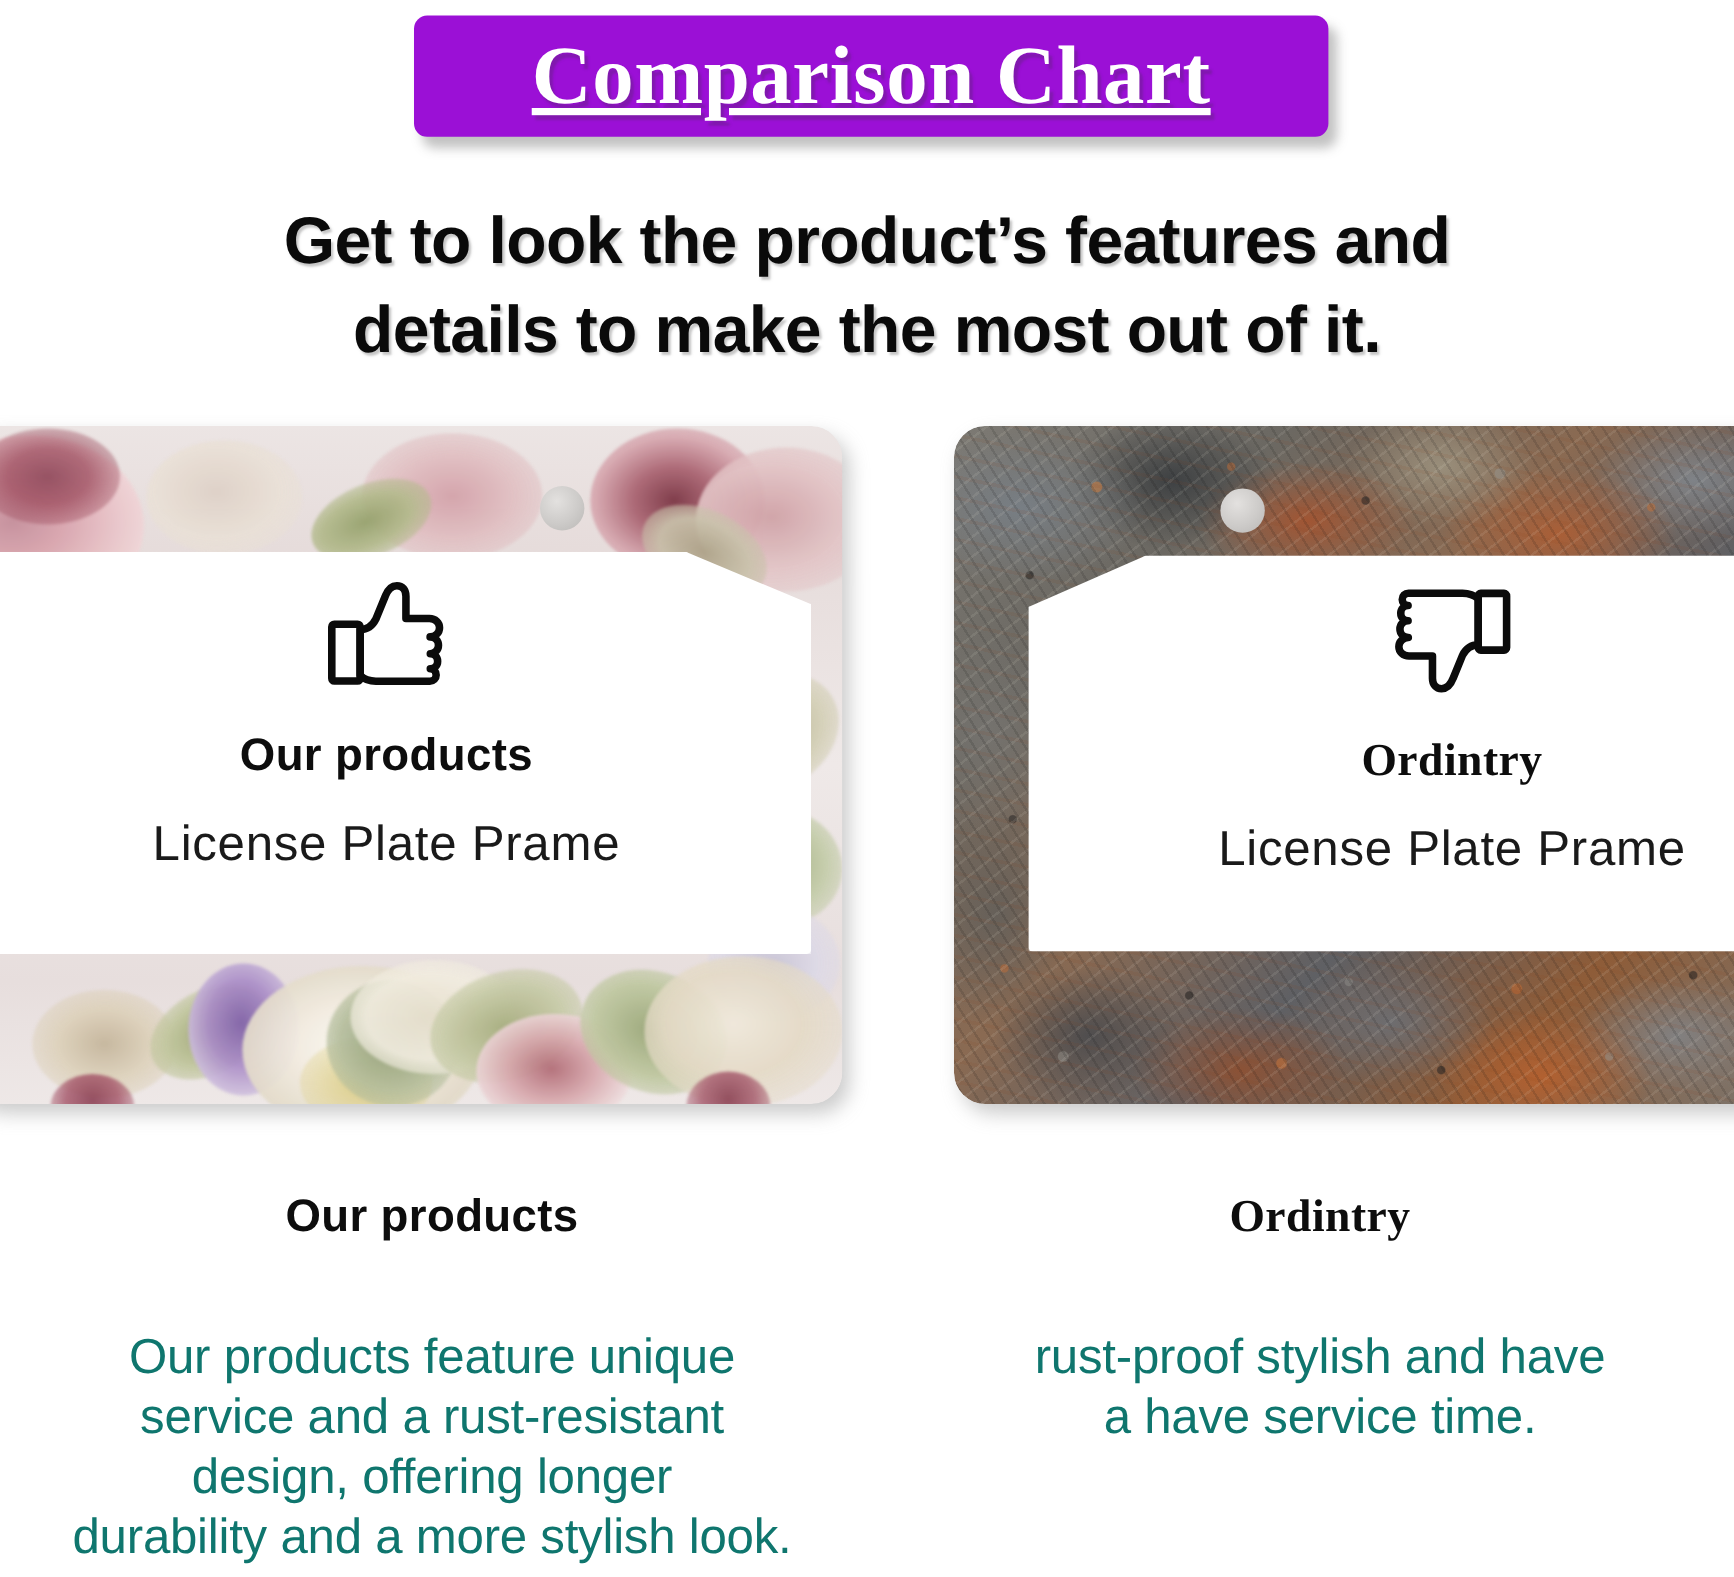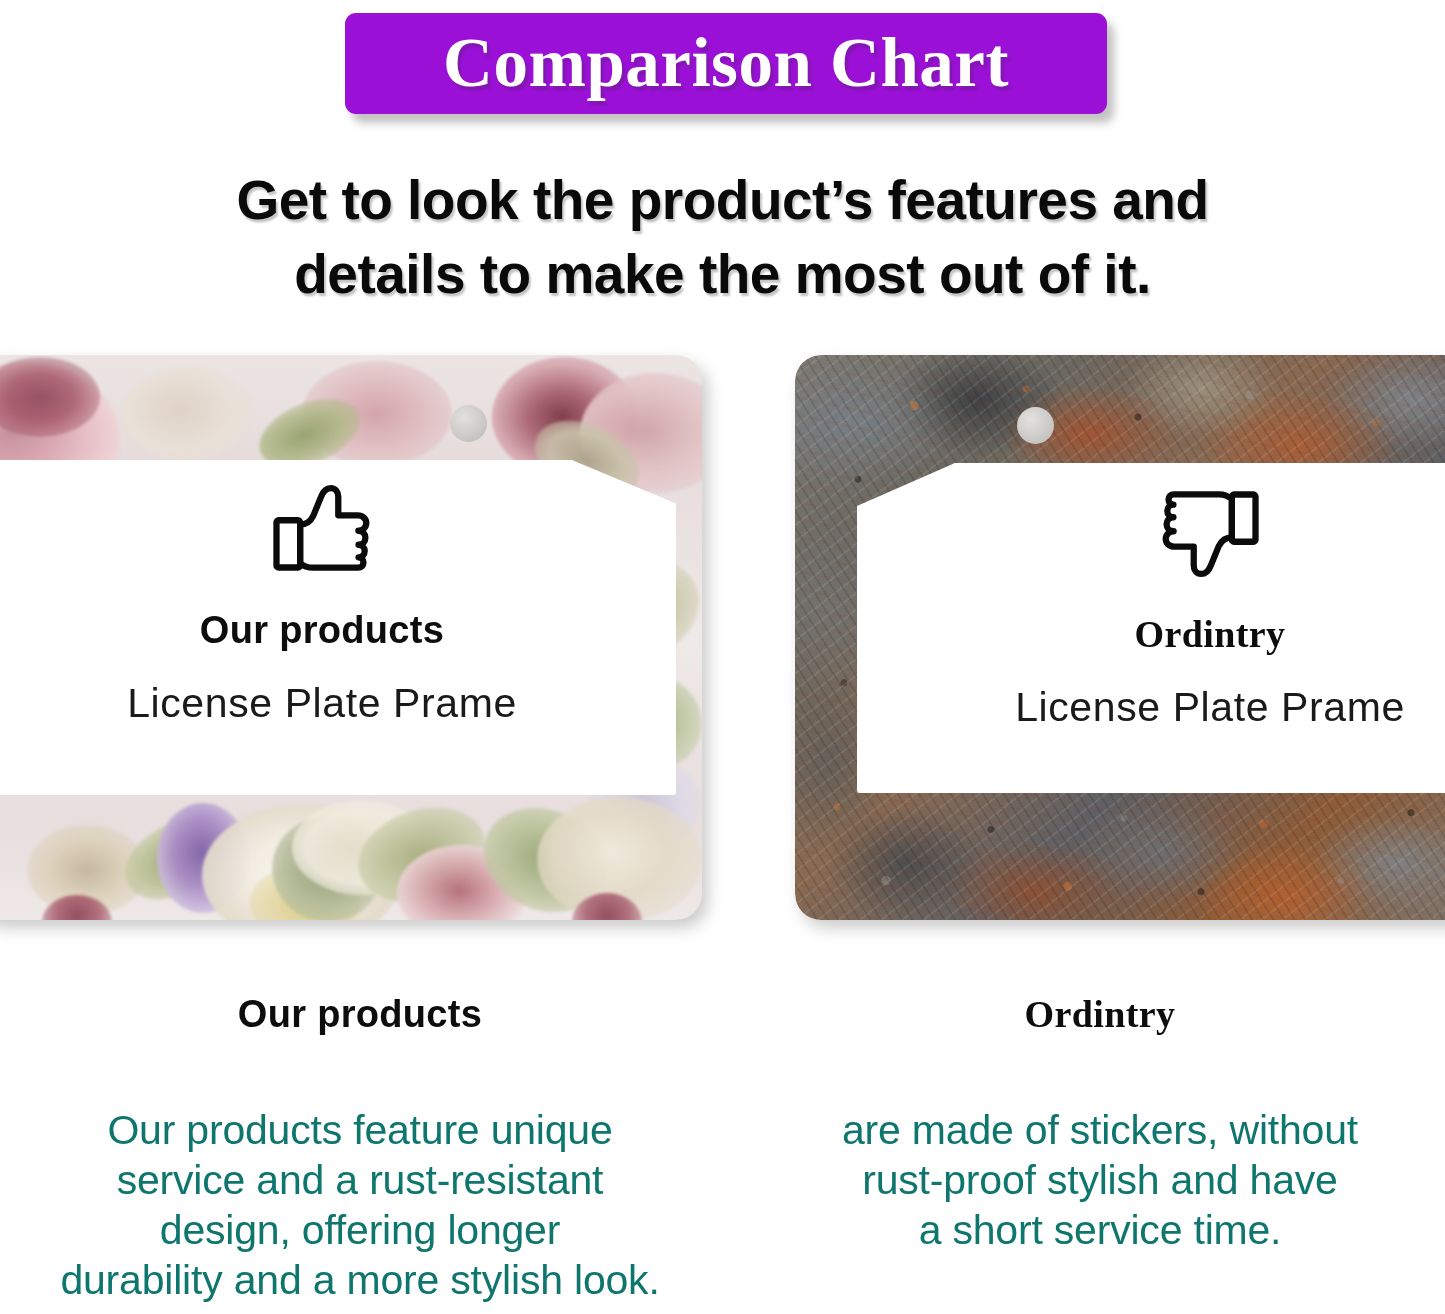--- a/index.html
+++ b/index.html
@@ -39,20 +39,21 @@
   }
   #title-badge-text {
     font-family: "Liberation Serif", "DejaVu Serif", serif;
     font-weight: bold;
     font-size: 69px;
     color: #ffffff;
     letter-spacing: 0.5px;
     line-height: 1;
     text-shadow: 3px 4px 2px rgba(80,40,100,0.35);
     white-space: nowrap;
+    text-decoration: underline;
   }
 
   #subtitle {
     position: absolute;
     left: 0;
     top: 163px;
     width: 1445px;
     text-align: center;
     font-family: "Liberation Sans", sans-serif;
     font-weight: bold;
@@ -519,19 +520,18 @@
       <div>Our products feature unique</div>
       <div>service and a rust-resistant</div>
       <div>design, offering longer</div>
       <div>durability and a more stylish look.</div>
     </div>
   </div>
 
   <div id="desc-right" class="desc-col">
     <div class="desc-heading brand-serif">Ordintry</div>
     <div class="desc-body">
-      <div>are made of stickers, without</div>
       <div>rust-proof stylish and have</div>
-      <div>a short service time.</div>
+      <div>a have service time.</div>
     </div>
   </div>
 
 </div>
 
 </body></html>

